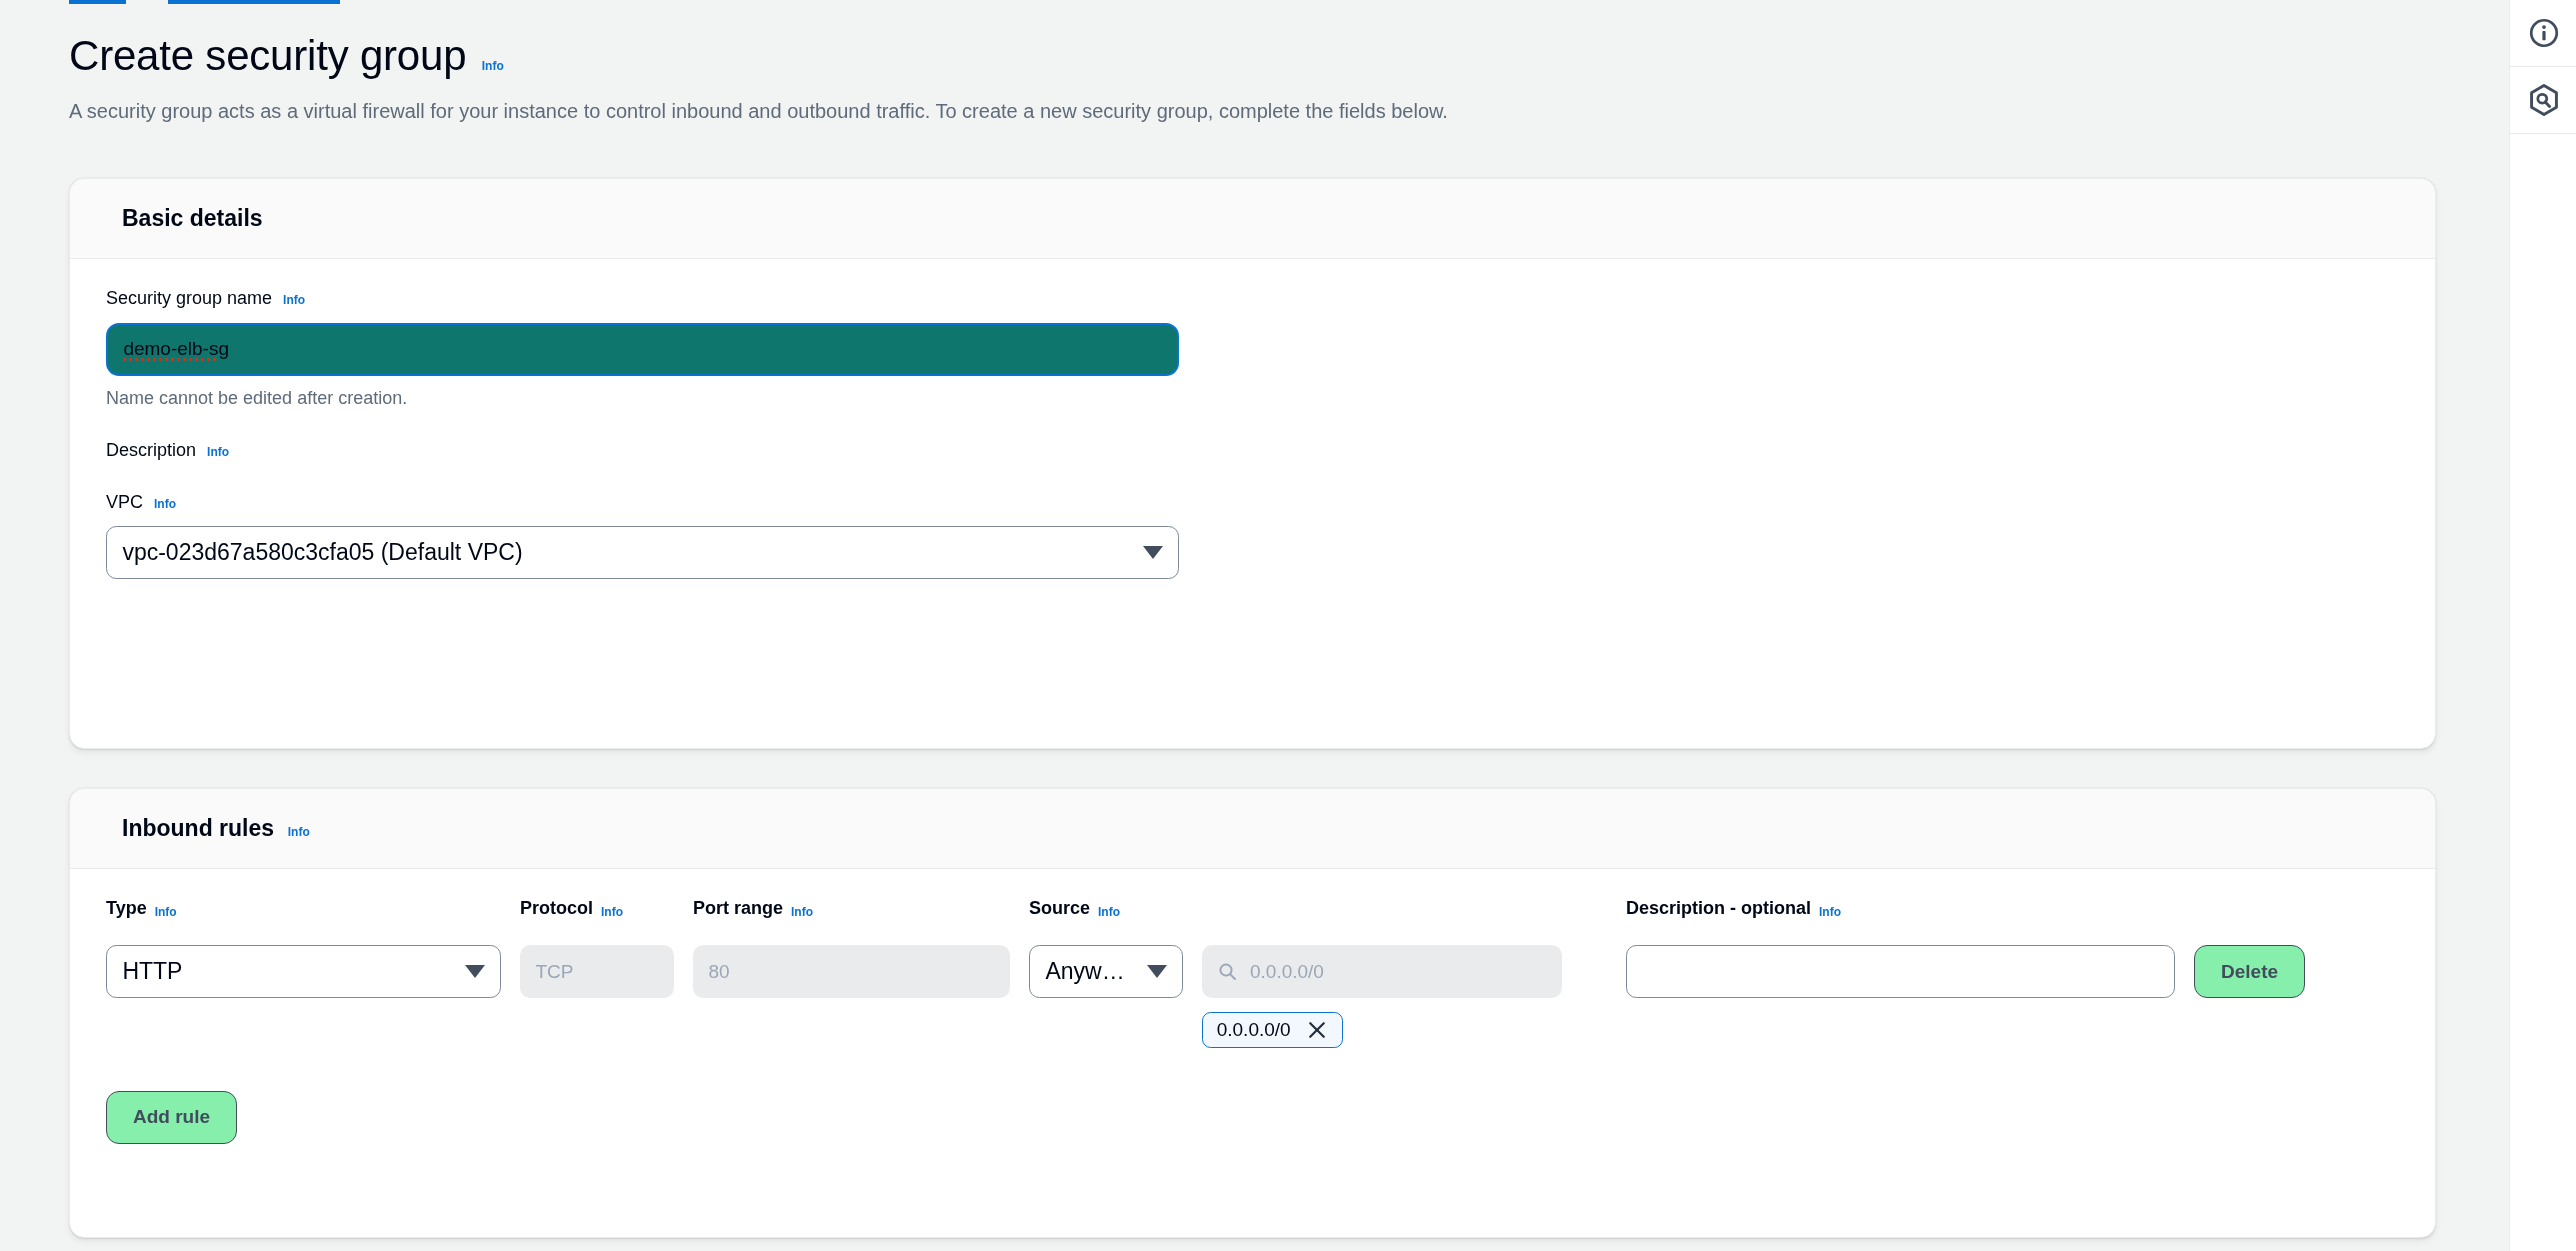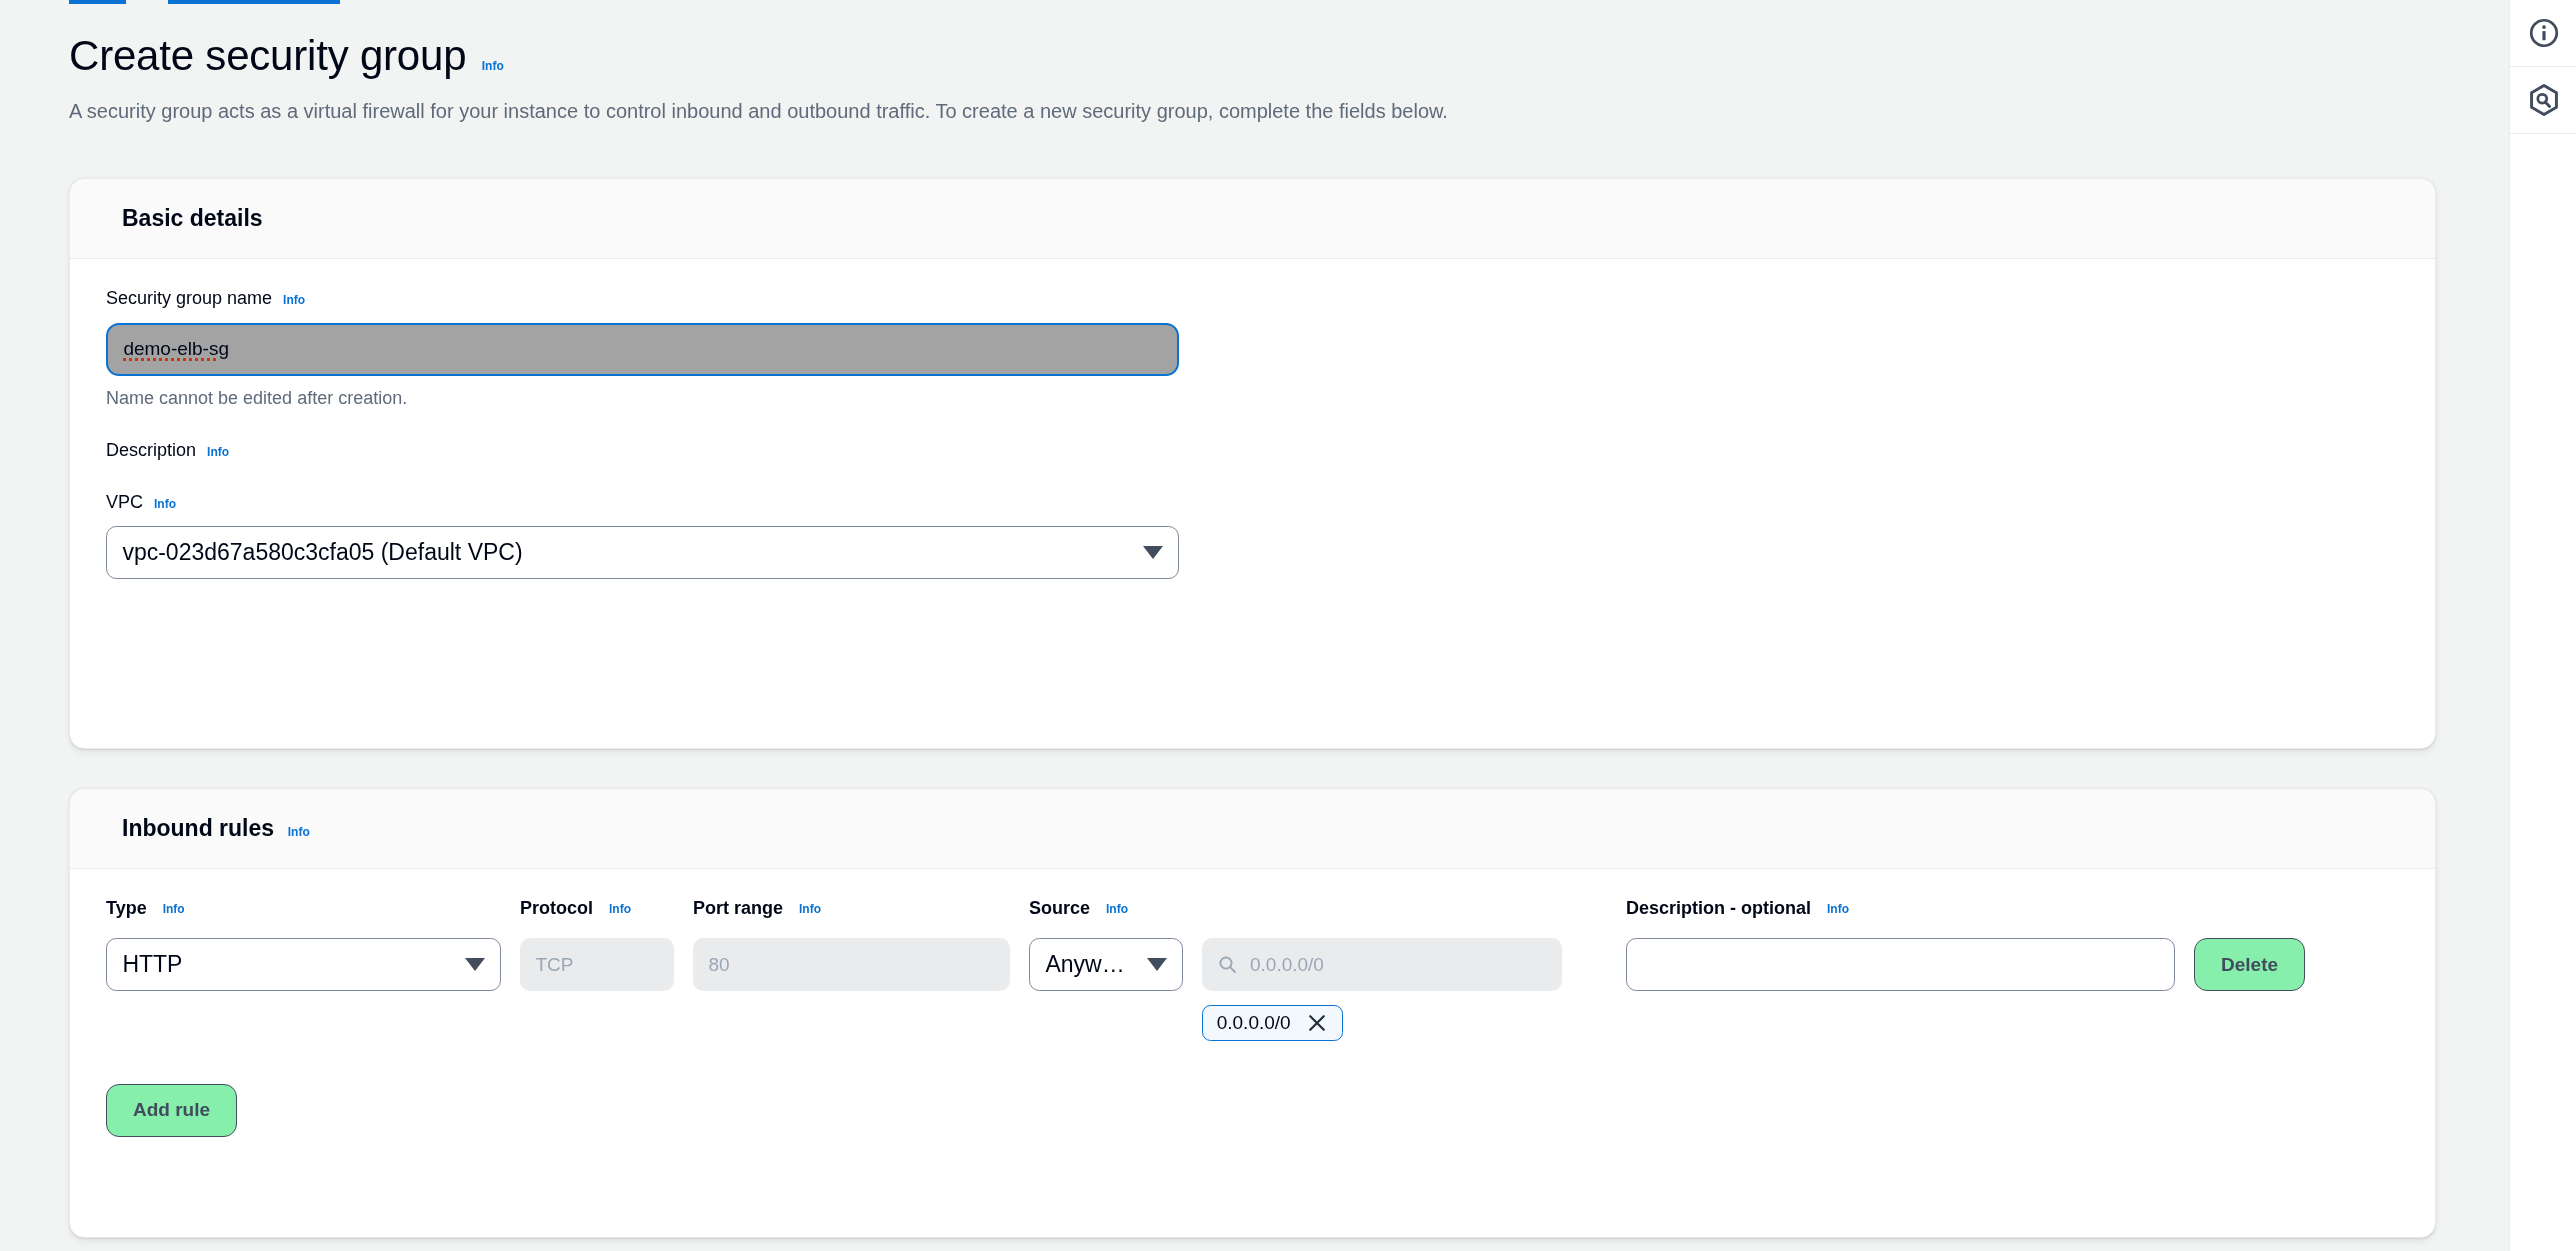--- a/index.html
+++ b/index.html
@@ -68,21 +68,21 @@
 
   .misspelled {
     text-decoration: underline;
     text-decoration-style: dotted;
     text-decoration-color: #d13212;
     text-decoration-thickness: 2.6px;
     text-underline-offset: 3.4px;
   }
   .name-value-wrap {
     position: relative; width: 1073px; height: 53px;
-    border: 2.6px solid #0972d3; border-radius: 13px; background: #a3a3a3;
+    border: 2.6px solid #0972d3; border-radius: 13px; background: #0f766e;
     display: flex; align-items: center; padding: 0 15.4px;
     font-size: 19px; color: #000716;
   }
   .plain-value-wrap {
     width: 1073px; height: 53px;
     border: 1.7px solid #7d8998; border-radius: 10.3px; background: #fff;
     display: flex; align-items: center; padding: 0 15.4px;
     font-size: 19px; color: #000716;
   }
 
@@ -103,23 +103,23 @@
   #vpc-select { width: 1073px; }
 
   
   .rules-grid {
     display: grid;
     grid-template-columns: 395px 154px 317px 154px 360px 26px 549px 163px;
     column-gap: 19px;
     align-items: start;
   }
   .col-head {
-    display: flex; align-items: center; gap: 16px;
+    display: flex; align-items: flex-end; gap: 8px;
     font-size: 18px; font-weight: bold; color: #000716;
-    margin-bottom: 19px;
+    margin-bottom: 26px;
   }
   .cell { min-height: 53px; }
   .disabled-input {
     width: 100%; height: 53px; border: none; border-radius: 10.3px;
     background: #e9ebed; color: #9ba7b6; font-size: 19px;
     padding: 0 15.4px; font-family: inherit; display: flex; align-items: center;
   }
   .search-disabled {
     width: 100%; height: 53px; border: none; border-radius: 10.3px;
     background: #e9ebed; display: flex; align-items: center;

